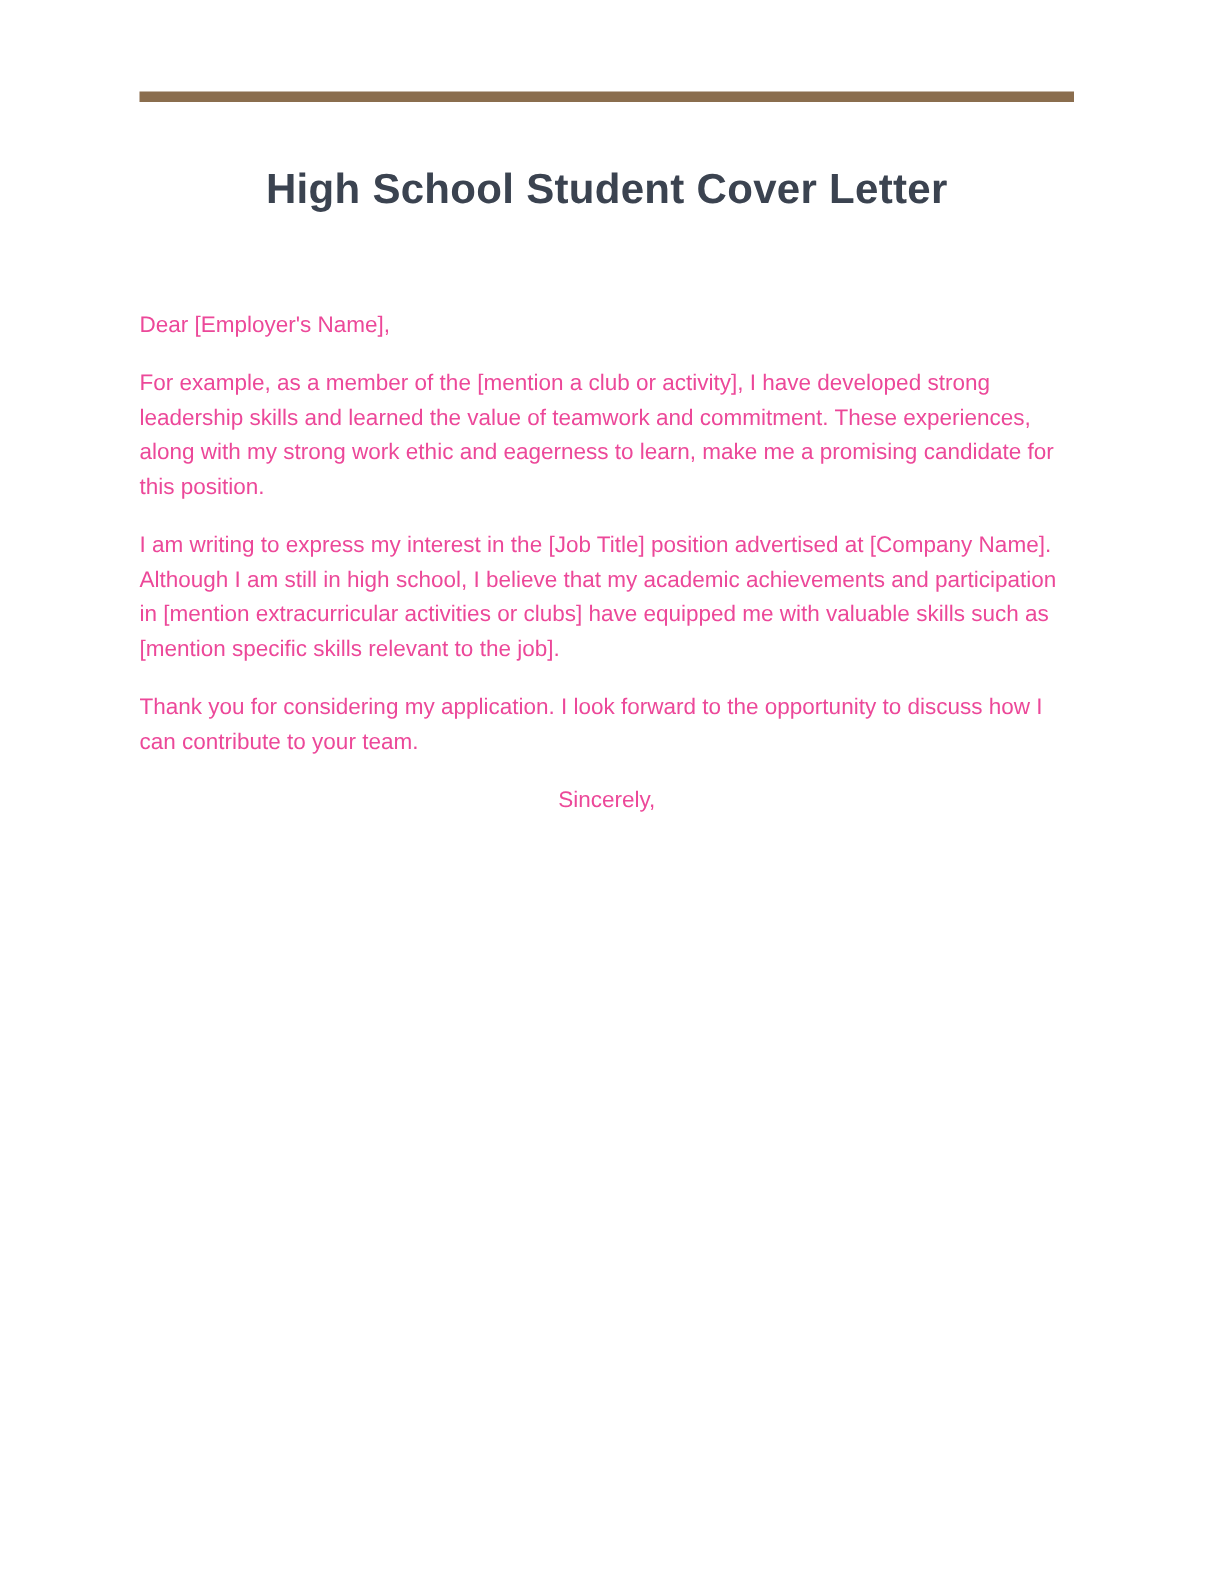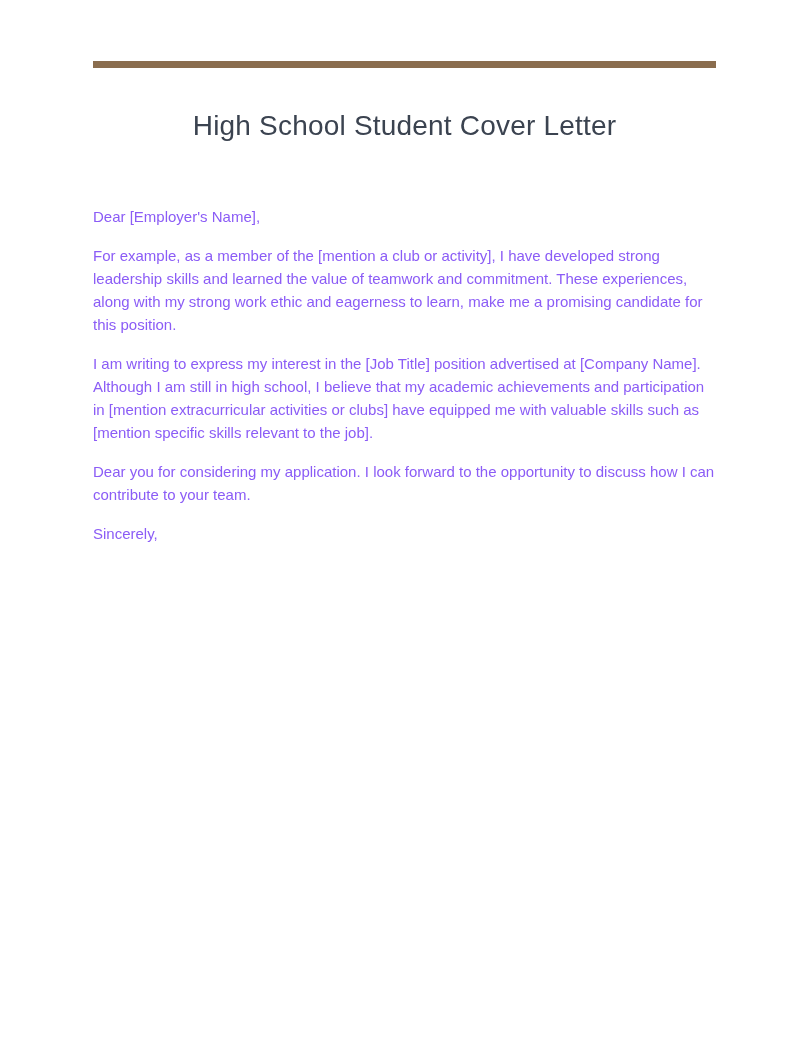--- a/index.html
+++ b/index.html
@@ -29,58 +29,59 @@
     height: 7px;
     background: #8a6d4e;
   }
   .doc-title {
     position: absolute;
     top: 110px;
     left: 0;
     right: 0;
     text-align: center;
     font-size: 28px;
-    font-weight: 400;
+    font-weight: 700;
     letter-spacing: 0.2px;
     color: #3b4350;
   }
   .letter-body {
     position: absolute;
     top: 205px;
     left: 0;
     right: 0;
     font-size: 15px;
     line-height: 23px;
-    color: #8b5cf6;
+    color: #ec4899;
   }
   .letter-body p {
     margin: 0 0 16px 0;
   }
   .closing-block div {
     line-height: 23px;
+    text-align: center;
   }
 </style>
 </head>
 <body>
 
 <div class="page">
   <div class="content">
 
     <div class="accent-rule"></div>
 
     <h1 class="doc-title">High School Student Cover Letter</h1>
 
     <div class="letter-body">
       <p>Dear [Employer's Name],</p>
 
       <p>For example, as a member of the [mention a club or activity], I have developed strong leadership skills and learned the value of teamwork and commitment. These experiences, along with my strong work ethic and eagerness to learn, make me a promising candidate for this position.</p>
 
       <p>I am writing to express my interest in the [Job Title] position advertised at [Company Name]. Although I am still in high school, I believe that my academic achievements and participation in [mention extracurricular activities or clubs] have equipped me with valuable skills such as [mention specific skills relevant to the job].</p>
 
-      <p>Dear you for considering my application. I look forward to the opportunity to discuss how I can contribute to your team.</p>
+      <p>Thank you for considering my application. I look forward to the opportunity to discuss how I can contribute to your team.</p>
 
       <div class="closing-block">
         <div>Sincerely,</div>
       </div>
     </div>
 
   </div>
 </div>
 
 </body></html>

